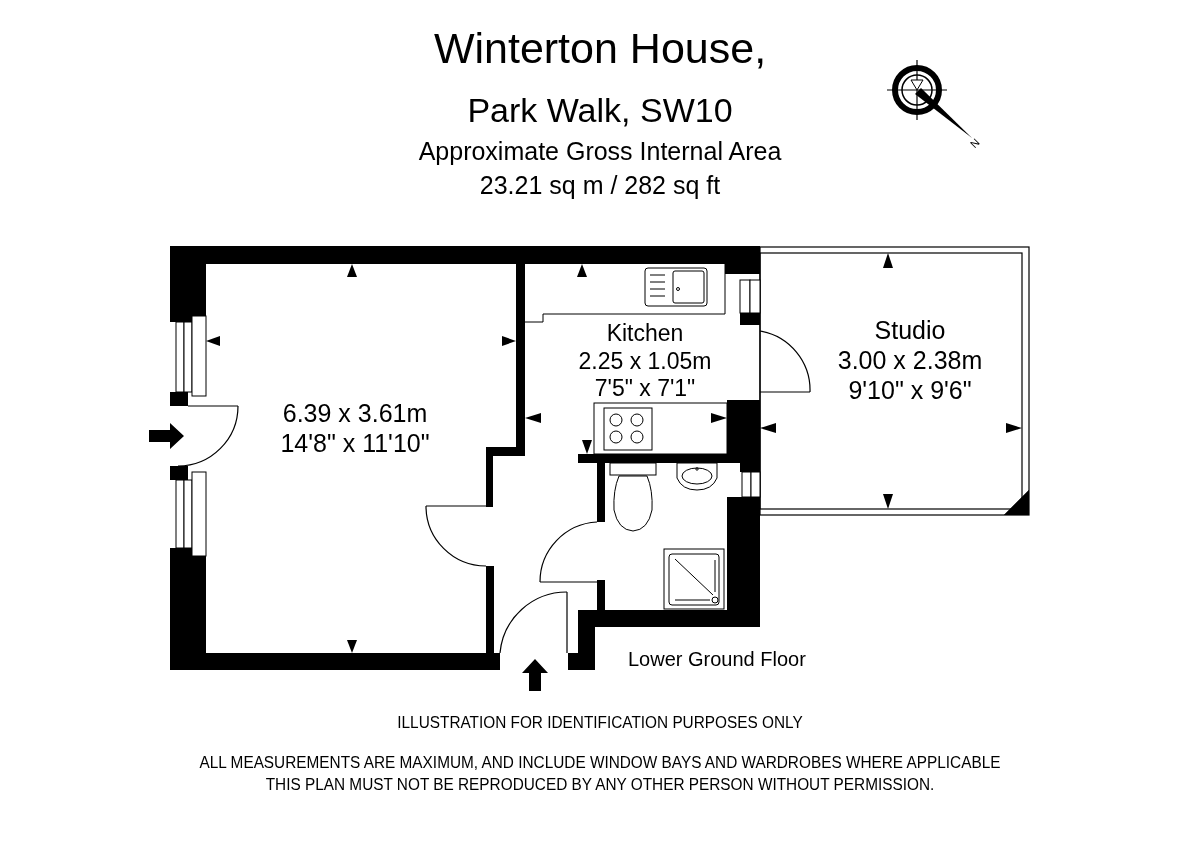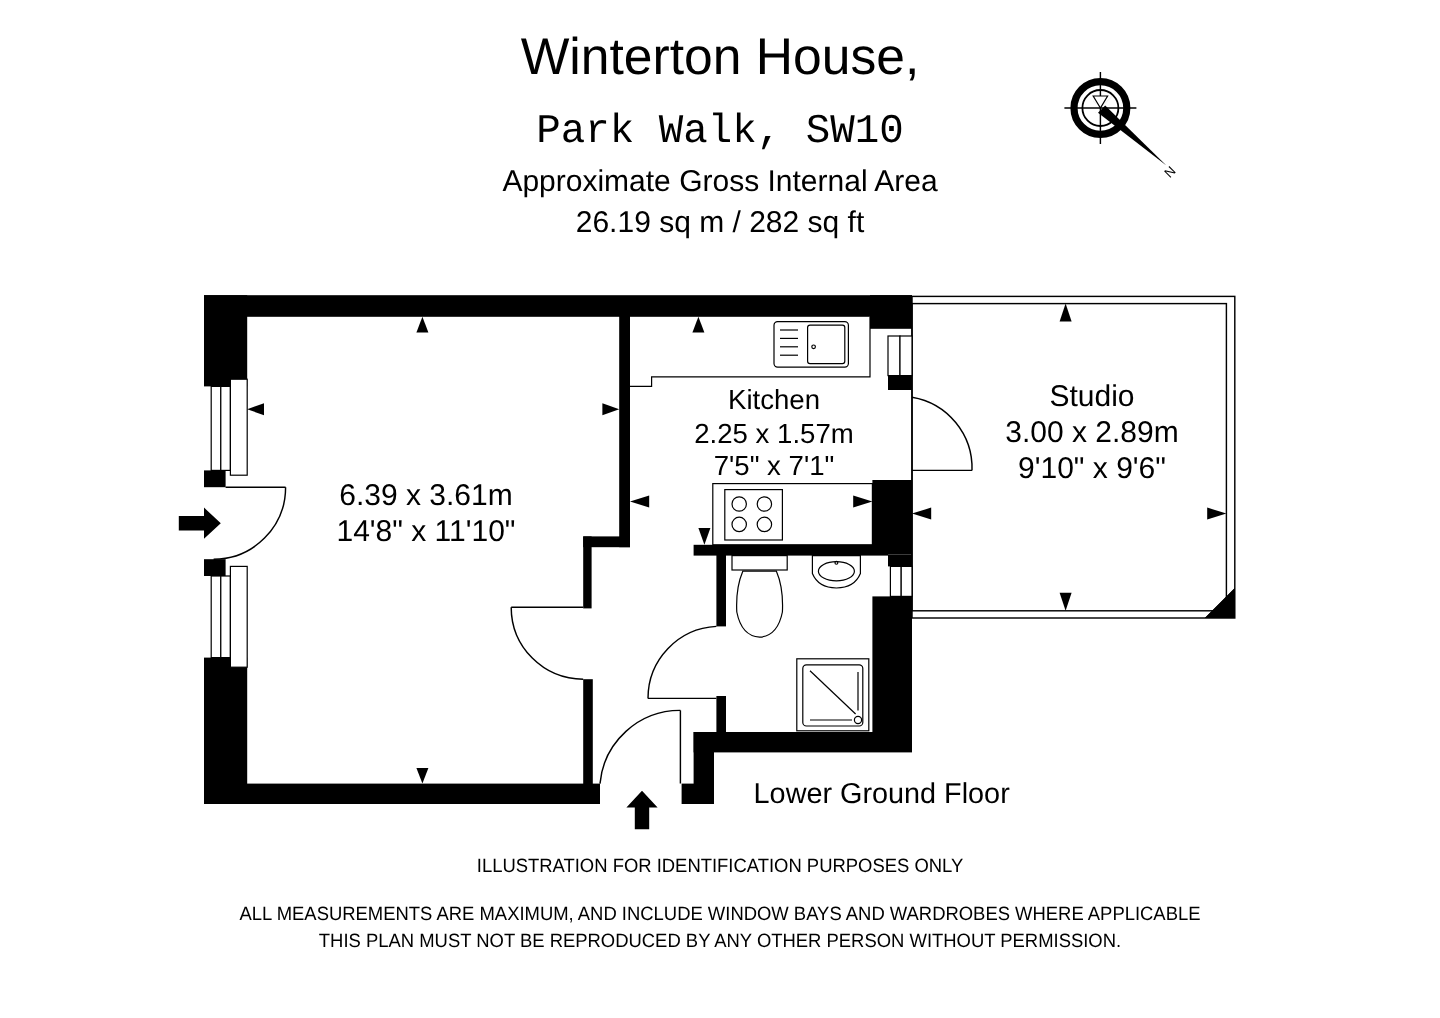--- a/index.html
+++ b/index.html
@@ -1,41 +1,41 @@
 <!DOCTYPE html>
 <html><head>
   <meta charset="utf-8">
   <style>
     html, body { margin:0; padding:0; background:#ffffff; }
     body { width:1200px; height:848px; position:relative; overflow:hidden;
            font-family:"Liberation Sans", sans-serif; color:#000; }
     .title { position:absolute; left:0; width:1200px; text-align:center; }
     .t1 { top:28px; font-size:43px; line-height:40px; }
-    .t2 { top:90px; font-size:34px; line-height:40px;font-family:Liberation Mono, monospace; }
+    .t2 { top:90px; font-size:34px; line-height:40px; }
     .t3 { top:136px; font-size:25px; line-height:30px; }
     .t4 { top:170px; font-size:25px; line-height:30px; }
     svg.plan { position:absolute; left:0; top:0; }
     .room-label { position:absolute; text-align:center; line-height:1.2; }
     .rl-studio { left:235px; top:398px; width:240px; font-size:25px; }
     .rl-kitchen { left:545px; top:320px; width:200px; font-size:23px; }
     .rl-terrace { left:800px; top:315px; width:220px; font-size:25px; }
-    .floor-label { position:absolute; left:628px; top:648px; font-size:24px; }
+    .floor-label { position:absolute; left:628px; top:648px; font-size:20px; }
     .disclaimer { position:absolute; left:0; width:1200px; text-align:center;
                   font-size:16px; letter-spacing:0; transform:scaleX(0.96); }
     .d1 { top:714px; }
     .d2 { top:754px; }
     .d3 { top:776px; }
   </style>
 </head>
 <body>
 
 <div class="title t1">Winterton House,</div>
 <div class="title t2">Park Walk, SW10</div>
 <div class="title t3">Approximate Gross Internal Area</div>
-<div class="title t4">26.19 sq m  /  282 sq ft</div>
+<div class="title t4">23.21 sq m  /  282 sq ft</div>
 
 <svg class="plan" width="1200" height="848" viewBox="0 0 1200 848">
 
   <g transform="translate(917,90)">
     <circle r="22" fill="none" stroke="#000" stroke-width="6"></circle>
     <circle r="15" fill="none" stroke="#000" stroke-width="1.5"></circle>
     <line x1="0" y1="-30" x2="0" y2="30" stroke="#000" stroke-width="1.2"></line>
     <line x1="-30" y1="0" x2="30" y2="0" stroke="#000" stroke-width="1.2"></line>
     <polygon points="0,0 -20,-20 -4,-4" fill="#000"></polygon>
     <polygon points="0,0 20,-20 4,-4" fill="#000"></polygon>
@@ -181,26 +181,26 @@
     <polygon points="1022,428 1006,423 1006,433"></polygon>
   </g>
 </svg>
 
 <div class="room-label rl-studio">
   <div>6.39 x 3.61m</div>
   <div>14'8" x 11'10"</div>
 </div>
 <div class="room-label rl-kitchen">
   <div>Kitchen</div>
-  <div>2.25 x 1.57m</div>
+  <div>2.25 x 1.05m</div>
   <div>7'5" x 7'1"</div>
 </div>
 <div class="room-label rl-terrace">
   <div>Studio</div>
-  <div>3.00 x 2.89m</div>
+  <div>3.00 x 2.38m</div>
   <div>9'10" x 9'6"</div>
 </div>
 
 <div class="floor-label">Lower Ground Floor</div>
 
 <div class="disclaimer d1">ILLUSTRATION FOR IDENTIFICATION PURPOSES ONLY</div>
 <div class="disclaimer d2">ALL MEASUREMENTS ARE MAXIMUM, AND INCLUDE WINDOW BAYS AND WARDROBES WHERE APPLICABLE</div>
 <div class="disclaimer d3">THIS PLAN MUST NOT BE REPRODUCED BY ANY OTHER PERSON WITHOUT PERMISSION.</div>
 
 </body></html>

